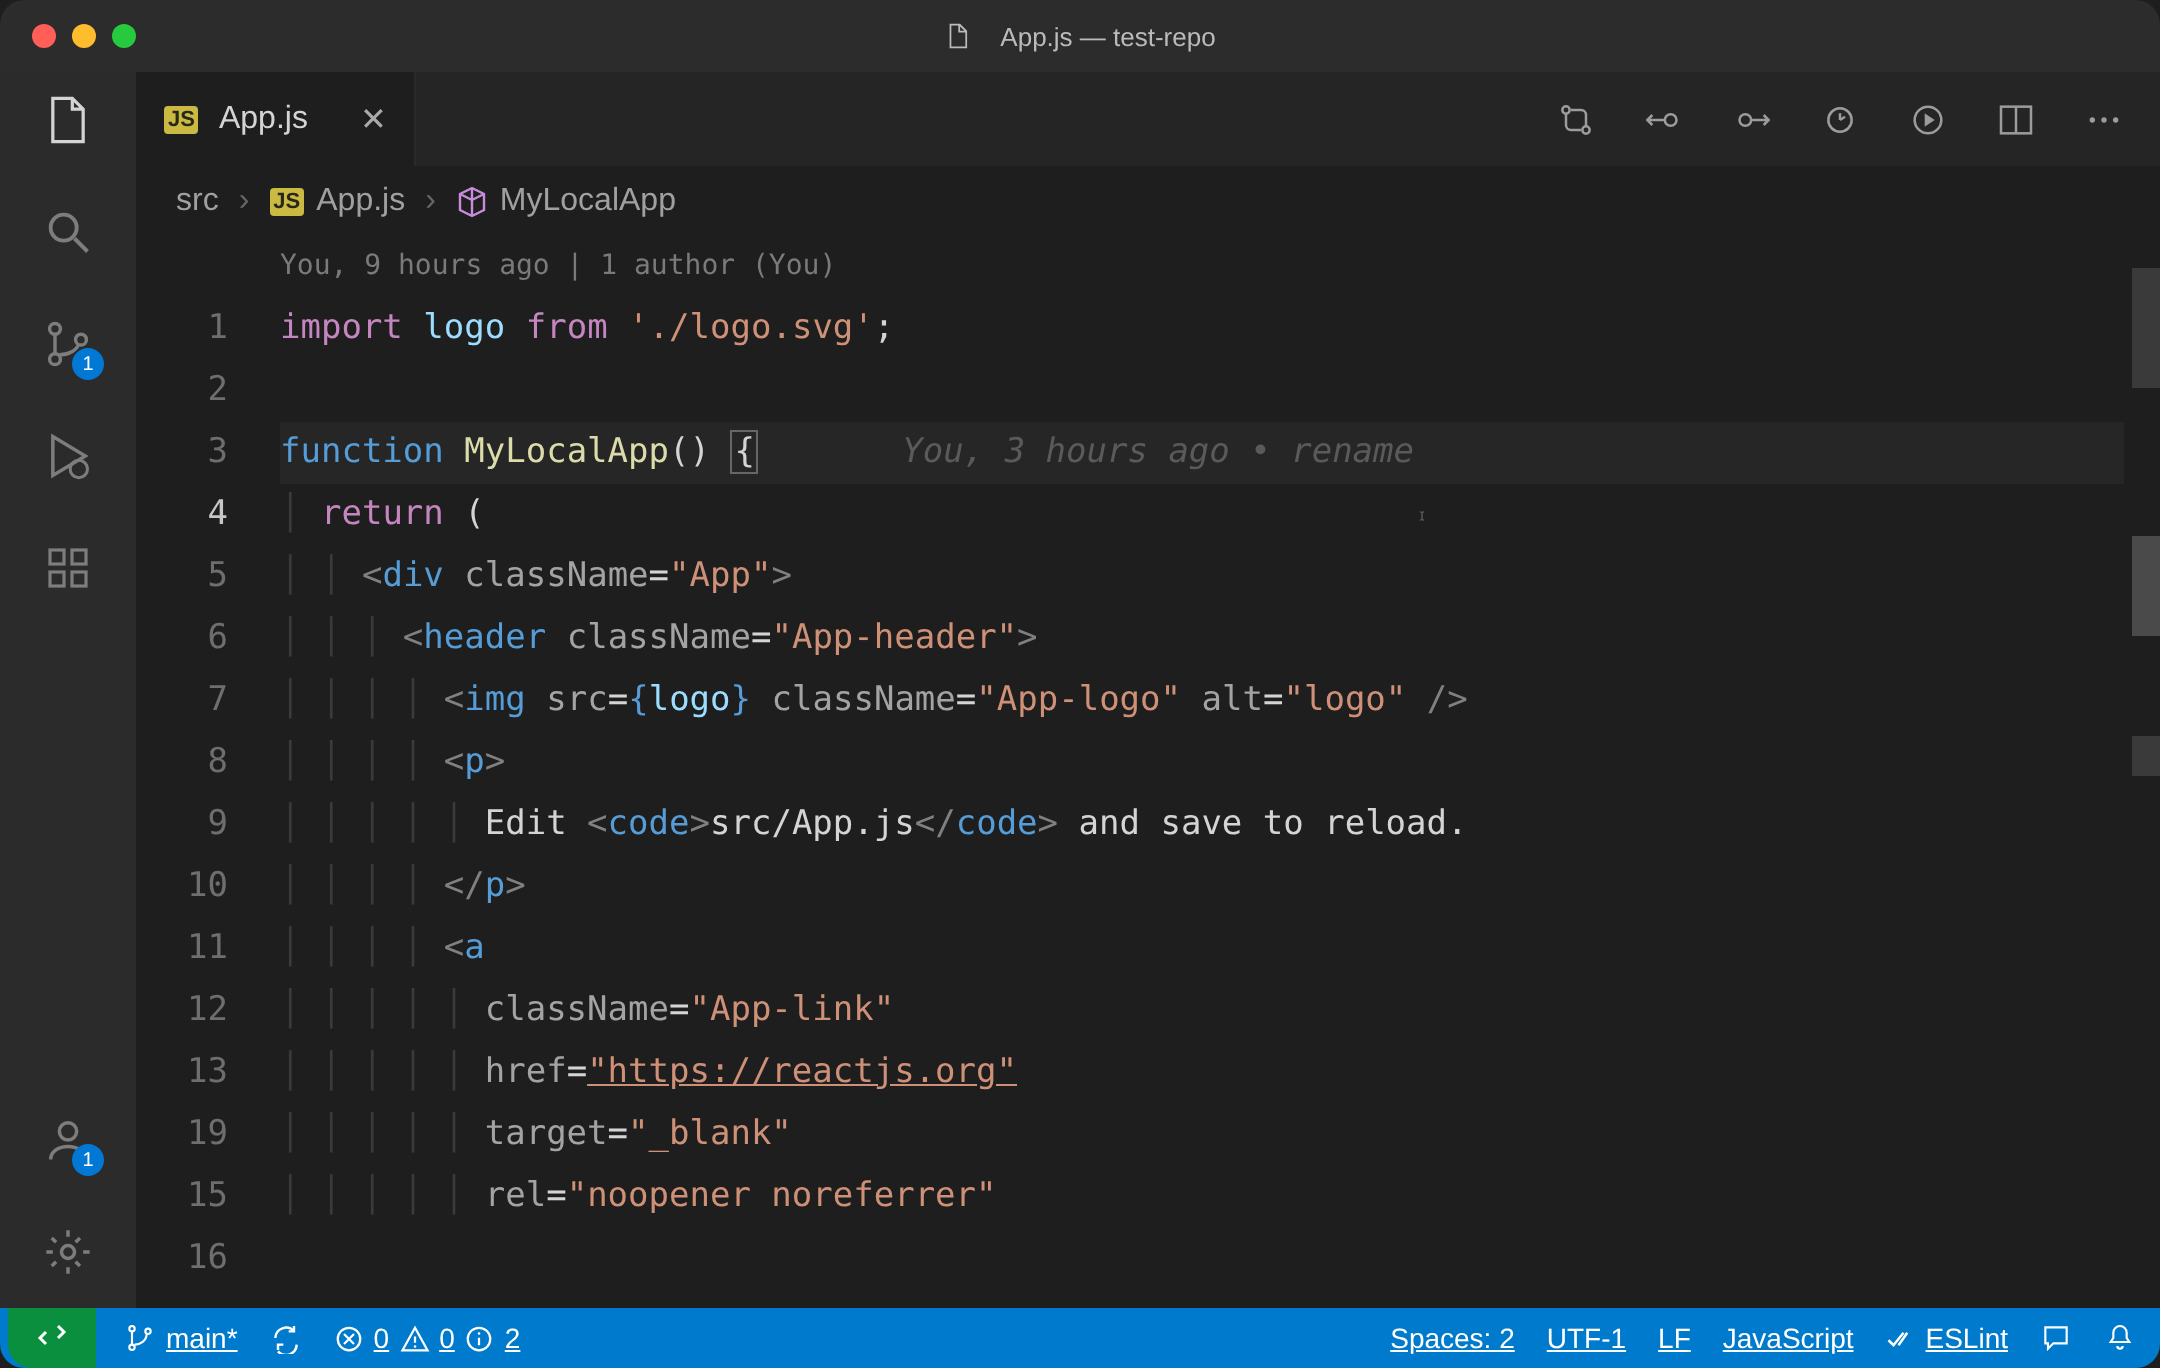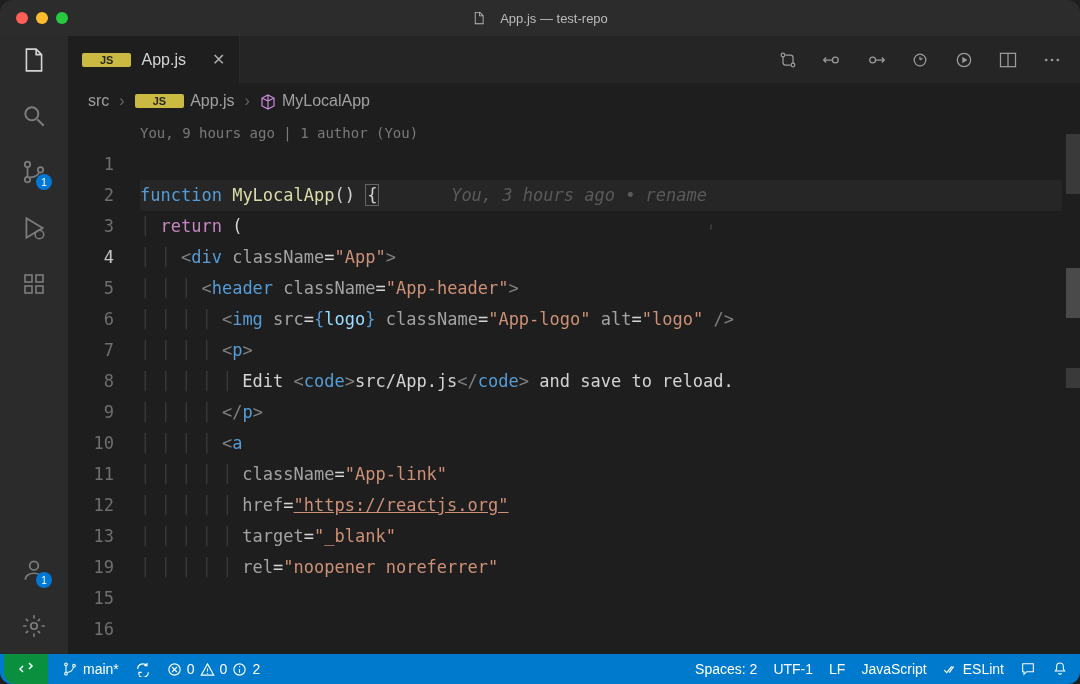--- a/index.html
+++ b/index.html
@@ -197,28 +197,29 @@
     margin-right: 6px;
     border-bottom-left-radius: 12px;
   }
   .sb-item {
     display: flex;
     align-items: center;
     padding: 0 8px;
     height: 100%;
     cursor: pointer;
     gap: 5px;
+    text-decoration: underline;
   }
   .sb-spacer { flex: 1; }
   .js-badge {
     background: #cbba41;
     color: #28281a;
     font-weight: bold;
     font-size: 11px;
-    padding: 1px 18px;
+    padding: 1px 2px;
     border-radius: 2px;
   }
   svg { display: block; }
   .text-cursor {
     position: absolute;
     width: 2px;
     height: 18px;
     color: #aaa;
   }
 </style>
@@ -379,20 +380,21 @@
         <div class="ln">11</div>
         <div class="ln">12</div>
         <div class="ln">13</div>
         <div class="ln">19</div>
         <div class="ln">15</div>
         <div class="ln">16</div>
       </div>
       <div class="code">
         <div class="codelens">You, 9 hours ago | 1 author (You)</div>
 
+        <div class="codeline"><span class="tok-kw2">import</span><span class="tok-punc"> </span><span class="tok-var">logo</span><span class="tok-punc"> </span><span class="tok-kw2">from</span><span class="tok-punc"> </span><span class="tok-str">'./logo.svg'</span><span class="tok-white">;</span></div>
 
 
         <div class="codeline"></div>
 
         <div class="codeline current"><span class="tok-kw">function</span><span class="tok-punc"> </span><span class="tok-fn">MyLocalApp</span><span class="tok-white">()</span><span class="tok-punc"> </span><span class="tok-white brace-box">{</span><span>       </span><span class="inline-blame">You, 3 hours ago • rename</span></div>
 
         <div class="codeline"><span class="indent-guide">│ </span><span class="tok-kw2">return</span><span class="tok-punc"> </span><span class="tok-white">(</span>
           <svg class="text-cursor" style="left:570px; top:7px;" viewBox="0 0 8 18">
               <path d="M0 1h3M5 1h3M4 1v16M0 17h3M5 17h3" stroke="#aaa" stroke-width="1.2" fill="none"></path>
             </svg>

